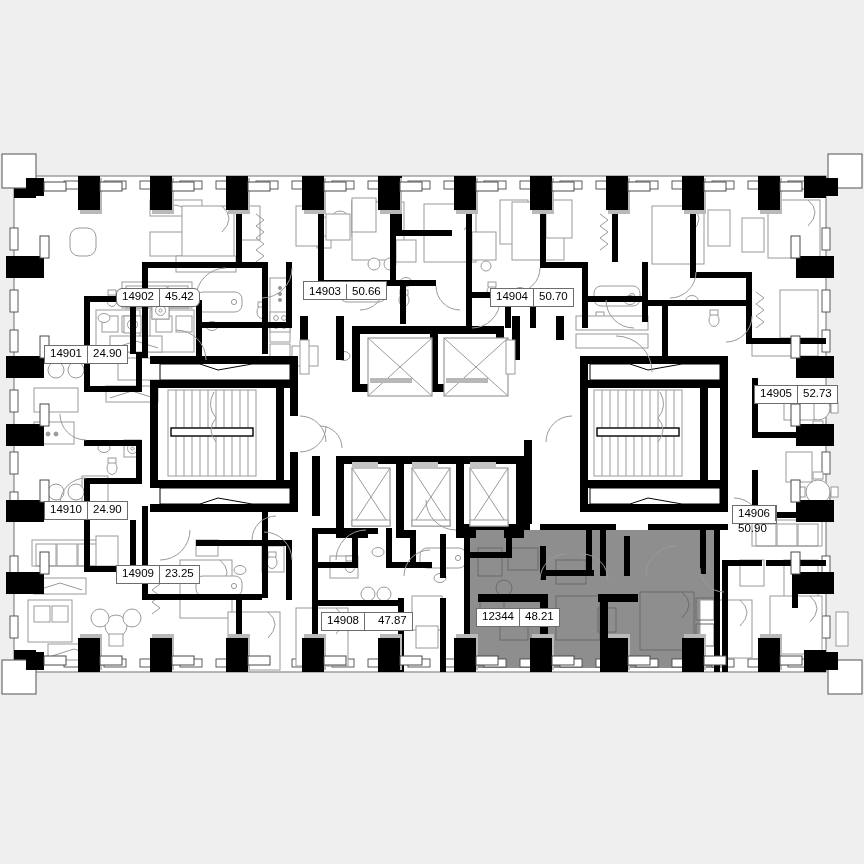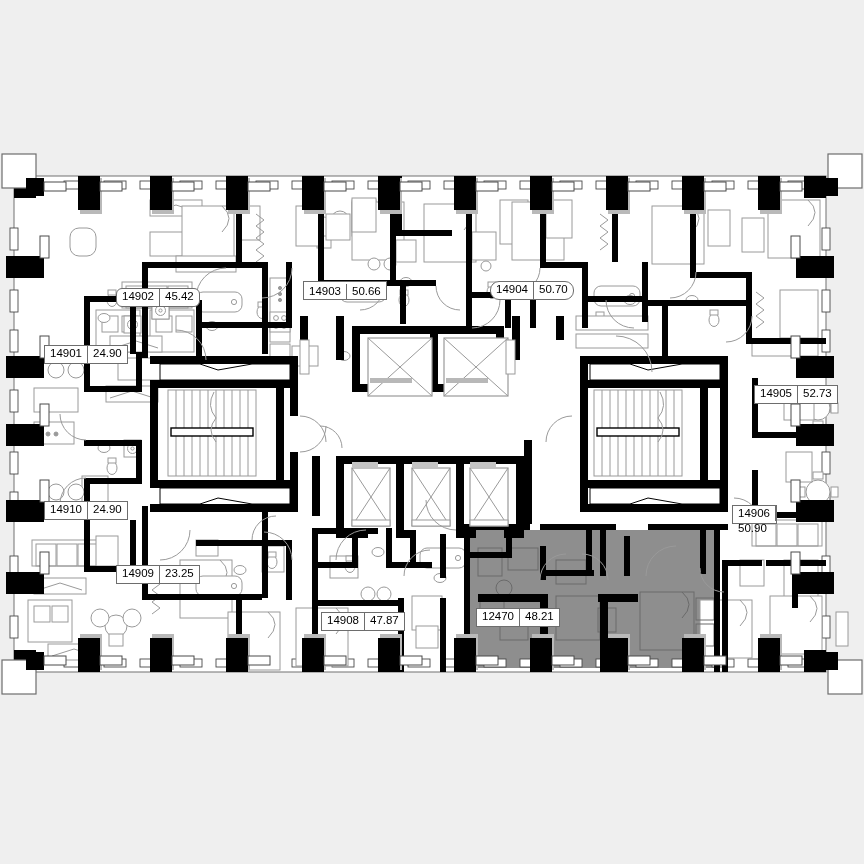--- a/index.html
+++ b/index.html
@@ -671,37 +671,37 @@
     <span class="area">24.90</span>
   </div>
   <div class="unit-label" style="left:116px;top:288px;border-radius:6px;">
     <span class="num">14902</span>
     <span class="area">45.42</span>
   </div>
   <div class="unit-label" style="left:303px;top:281px;align-items:flex-end;">
     <span class="num">14903</span>
     <span class="area">50.66</span>
   </div>
-  <div class="unit-label" style="left:490px;top:281px;border-radius:9px;">
+  <div class="unit-label" style="left:490px;top:288px;">
     <span class="num">14904</span>
     <span class="area">50.70</span>
   </div>
   <div class="unit-label" style="left:754px;top:353px;margin-top:32px;">
     <span class="num">14905</span>
     <span class="area">52.73</span>
   </div>
   <div class="unit-label" style="left:732px;top:505px;flex-direction:column;">
     <span class="num">14906</span>
     <span class="area">50.90</span>
   </div>
   <div class="unit-label" style="left:476px;top:608px;">
-    <span class="num">12470</span>
+    <span class="num">12344</span>
     <span class="area">48.21</span>
   </div>
-  <div class="unit-label" style="left:321px;top:612px;">
+  <div class="unit-label" style="left:321px;top:612px;gap:8px;">
     <span class="num">14908</span>
     <span class="area">47.87</span>
   </div>
   <div class="unit-label" style="left:116px;top:565px;">
     <span class="num">14909</span>
     <span class="area">23.25</span>
   </div>
   <div class="unit-label" style="left:44px;top:501px;text-align:right;">
     <span class="num">14910</span>
     <span class="area">24.90</span>

